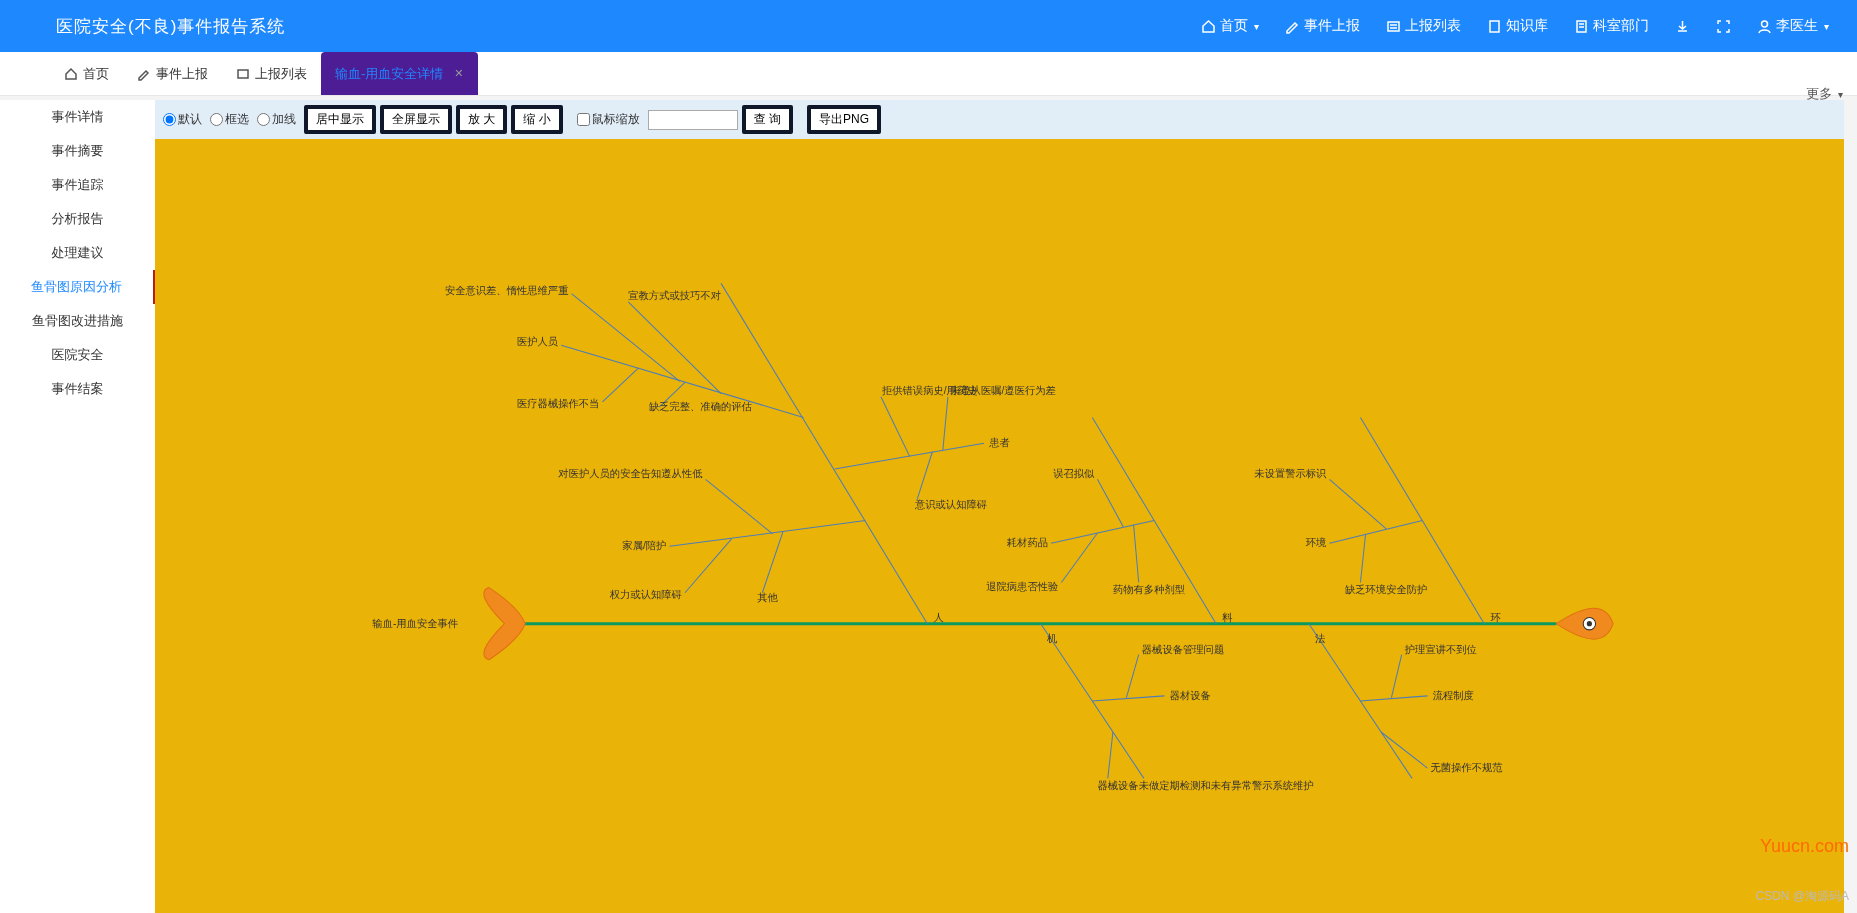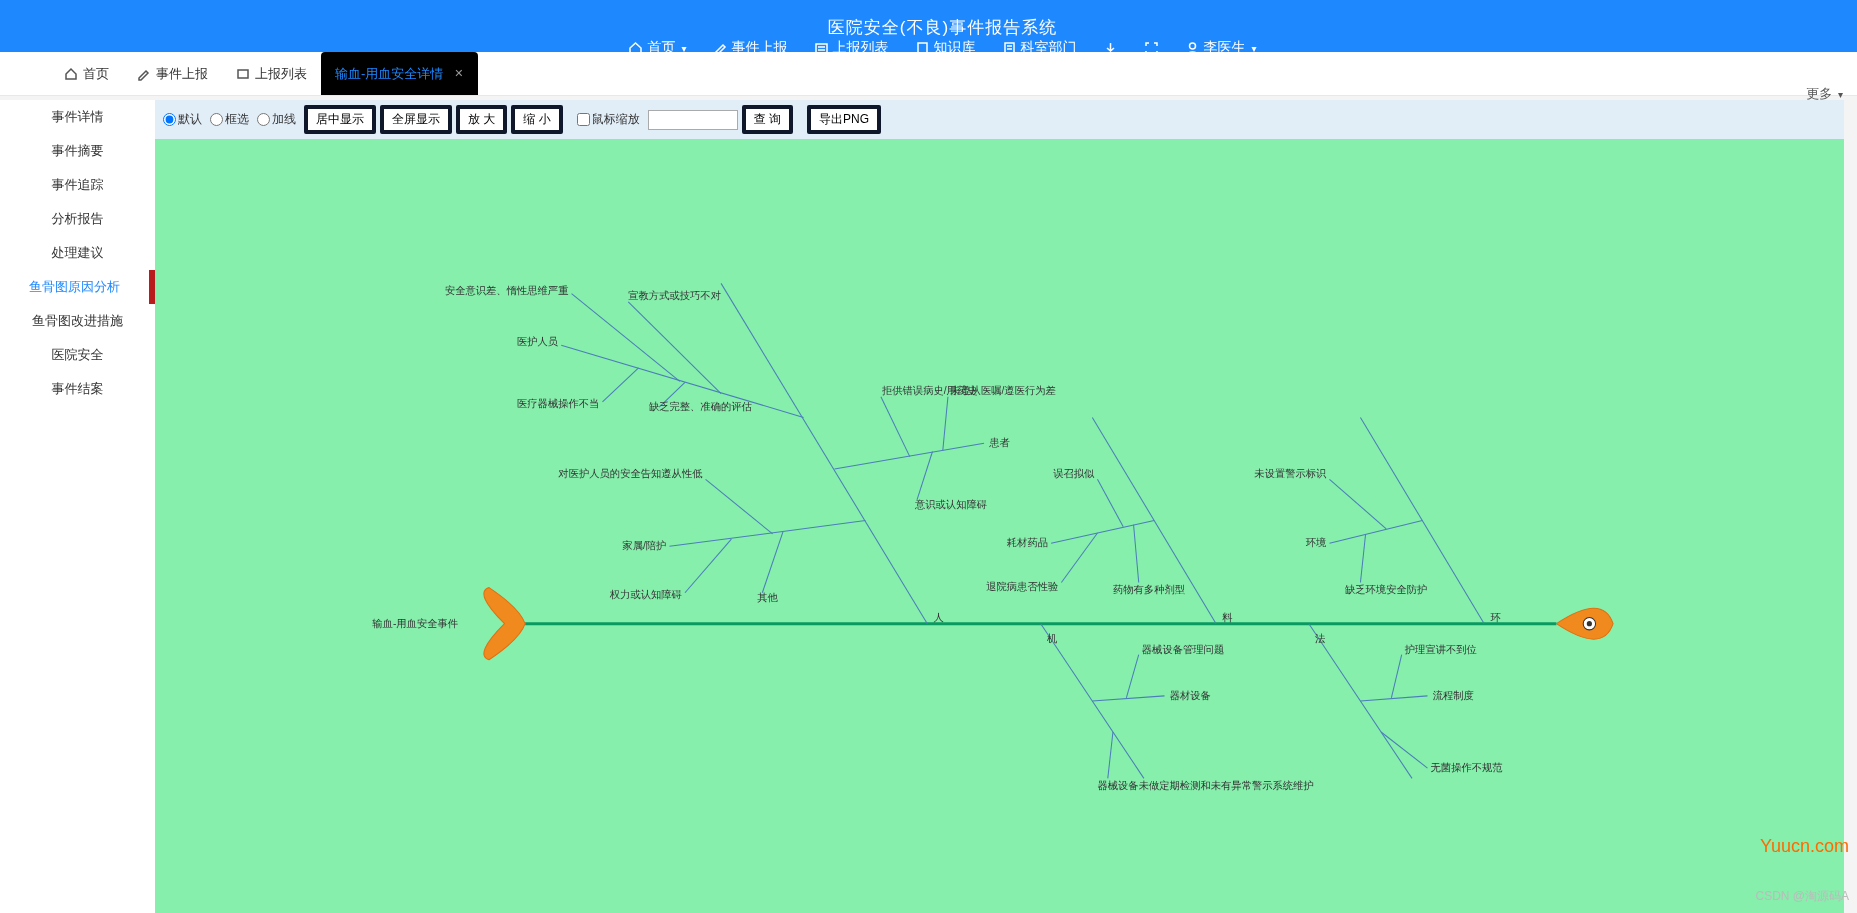--- a/index.html
+++ b/index.html
@@ -1,42 +1,42 @@
 <!DOCTYPE html>
 <html><head>
 <meta charset="utf-8">
 <style>
   * { box-sizing: border-box; margin: 0; padding: 0; }
   body { font-family: "Microsoft YaHei", Arial, sans-serif; font-size: 13px; background: #fff; color: #333; }
   
   
-  .topnav { background: #1e88ff; color: #fff; height: 52px; display: flex; align-items: center; padding: 16px 28px 0 56px; flex-direction: column; }
+  .topnav { background: #1e88ff; color: #fff; height: 52px; display: flex; align-items: center; padding: 0 28px 0 56px; }
   .app-title { font-size: 17px; font-weight: 400; letter-spacing: 1px; }
   .topnav-spacer { flex: 1; }
   .topnav-items { display: flex; align-items: center; gap: 26px; font-size: 14px; }
   .topnav-item { display:flex; align-items:center; gap:4px; cursor:pointer; }
   .topnav-item svg { width:15px; height:15px; fill:none; stroke:#fff; stroke-width:1.5; }
   .caret { font-size:10px; margin-left:2px; }
   
   
   .tabrow { display:flex; align-items:center; height:44px; border-bottom:1px solid #e8e8e8; padding:0 14px 0 50px; background:#fff; }
   .tabrow-item { display:flex; align-items:center; gap:5px; padding:0 14px; height:100%; color:#333; cursor:pointer; font-size:13px; }
-  .tabrow-item.active { background:#000000; color:#1e88ff; border-radius:4px 4px 0 0; }
+  .tabrow-item.active { background:#4c1d95; color:#1e88ff; border-radius:4px 4px 0 0; }
   .tabrow-item svg { width:14px; height:14px; fill:none; stroke:#555; stroke-width:1.5; }
   .close-x { color:#999; font-size:11px; margin-left:6px; }
   .tabrow-spacer{flex:1;}
   .tabrow-more{color:#555; cursor:pointer; font-size:13px;margin-top:40px;}
   
   
   .main { display:flex; background:#f4f4f4; min-height: calc(100vh - 96px); padding:4px 13px 0 0; }
   .sidenav { width:155px; background:#fff; }
   .sidenav-item { height:34px; line-height:34px; text-align:center; font-size:13px; color:#333; cursor:pointer; }
-  .sidenav-item.active { color:#1e88ff; border-right: 6px solid #b91c1c; }
-  
-  .content { flex:1; background:#86efac; position:relative; overflow:hidden; }
+  .sidenav-item.active { color:#1e88ff; border-right: 2px solid #b91c1c; }
+  
+  .content { flex:1; background:#eab308; position:relative; overflow:hidden; }
   
   
   .toolbar { background:#e1edf7; padding:5px 8px; display:flex; align-items:center; gap:4px; font-size:12px; }
   .toolbar label { display:flex; align-items:center; gap:2px; margin-right:4px; }
   .toolbar button { background:#fff; border:4px solid #0f172a; padding:2px 8px; font-size:12px; cursor:pointer; border-radius:2px; }
   .toolbar input[type=text]{ border:1px solid #aaa; height:20px; width:90px; padding:0 4px; font-size:12px; }
   .toolbar .gap{ width:6px; }
   
   
   .diagram { width:100%; height:660px; position:relative; }

